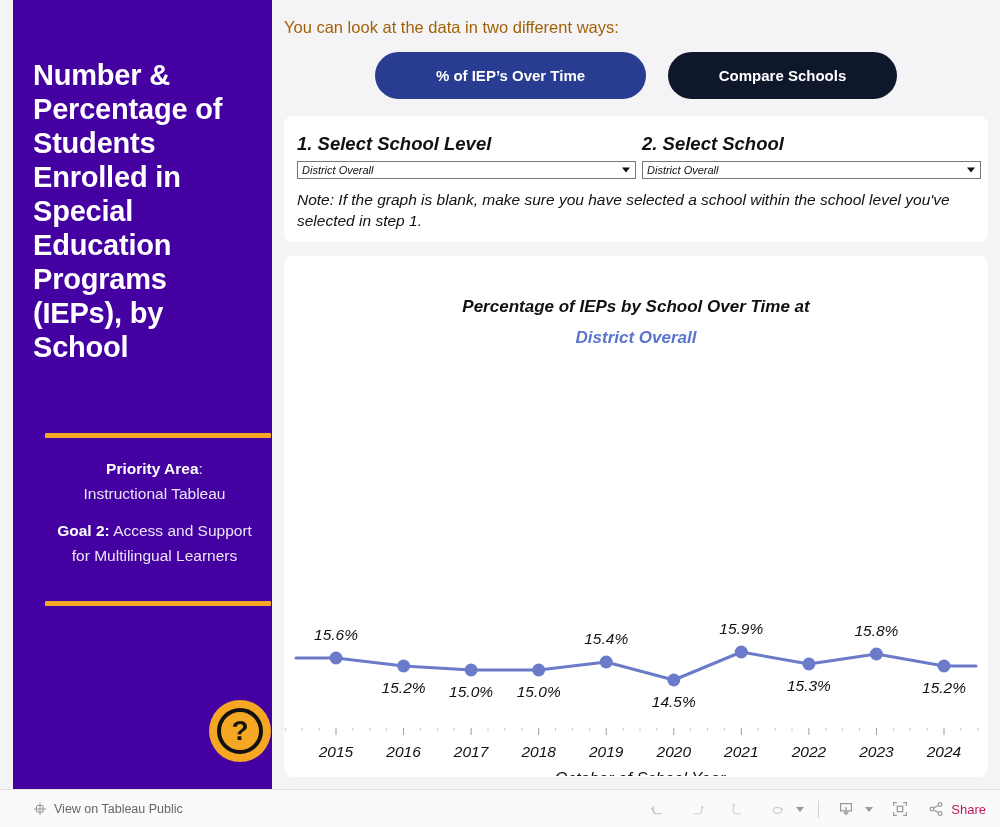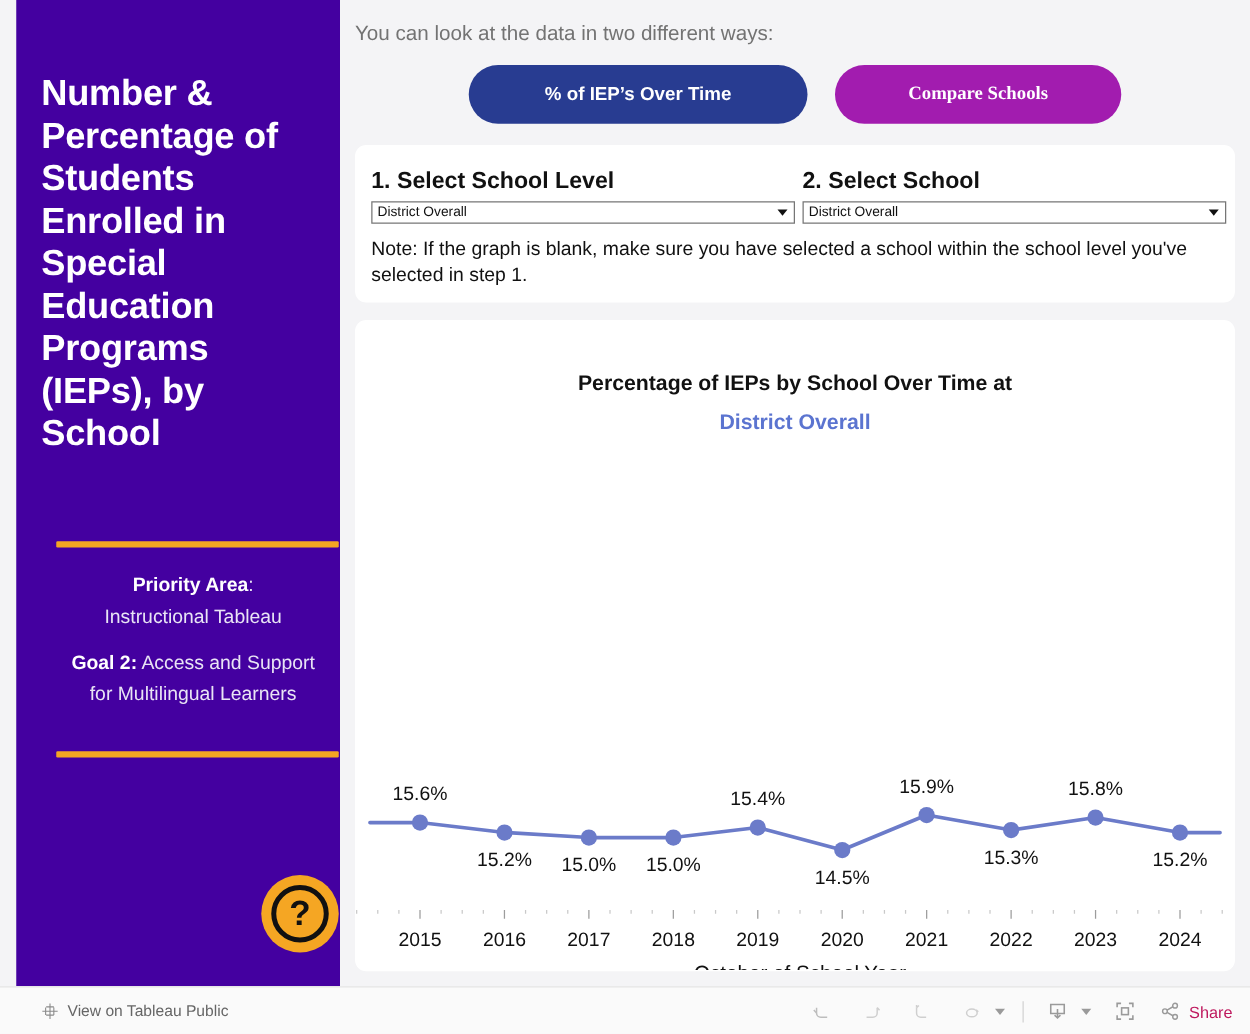--- a/index.html
+++ b/index.html
@@ -77,21 +77,21 @@
     position: absolute;
     left: 272px; top: 0;
     width: 728px; height: 789px;
     background: #f4f4f6;
   }
 
   #intro-text {
     position: absolute;
     left: 12px; top: 18px;
     font-size: 16.5px;
-    color: #737373;
+    color: #a16207;
   }
 
   #toggle-row {
     position: absolute;
     left: 0; top: 52px;
     width: 728px;
     display: flex;
     justify-content: center;
     gap: 22px;
   }
@@ -100,29 +100,30 @@
     border-radius: 24px;
     color: #ffffff;
     font-size: 15px;
     font-weight: bold;
     display: flex; align-items: center; justify-content: center;
     cursor: pointer;
     border: none;
     font-family: "Liberation Sans", sans-serif;
   }
   .pill.active { background: #283c91; width: 271px; }
-  .pill.inactive { background: #a21caf; width: 229px; font-family: Liberation Serif, serif; }
+  .pill.inactive { background: #0f172a; width: 229px; }
 
   
   .card {
     position: absolute;
     left: 12px;
     width: 704px;
     background: #ffffff;
     border-radius: 9px;
+    font-style: italic;
   }
   #filter-card { top: 116px; height: 126px; }
   #chart-card  { top: 256px; height: 521px; }
 
   #filter-card .f-col { position: absolute; top: 17px; }
   #filter-card .f-col.c1 { left: 13px; width: 340px; }
   #filter-card .f-col.c2 { left: 358px; width: 340px; }
   .f-label {
     font-size: 18.5px; font-weight: bold; color: #111111;
     margin-bottom: 6px;

